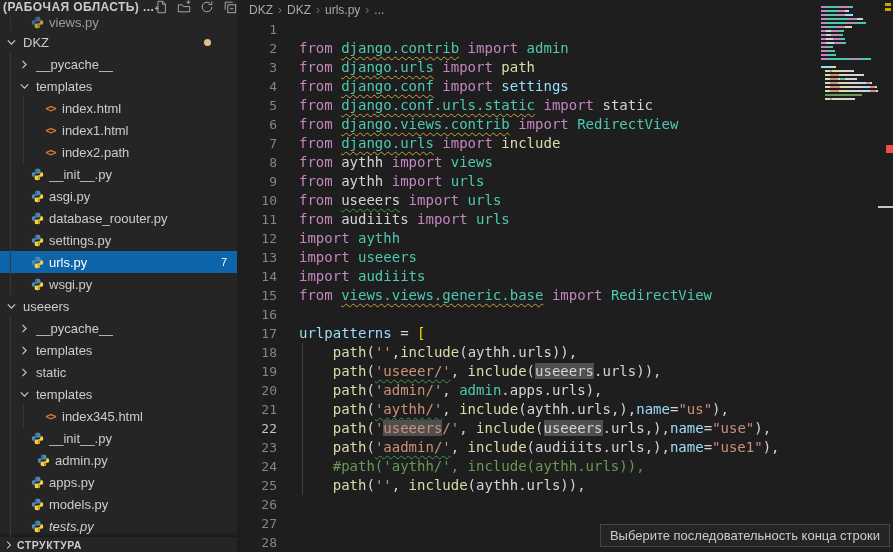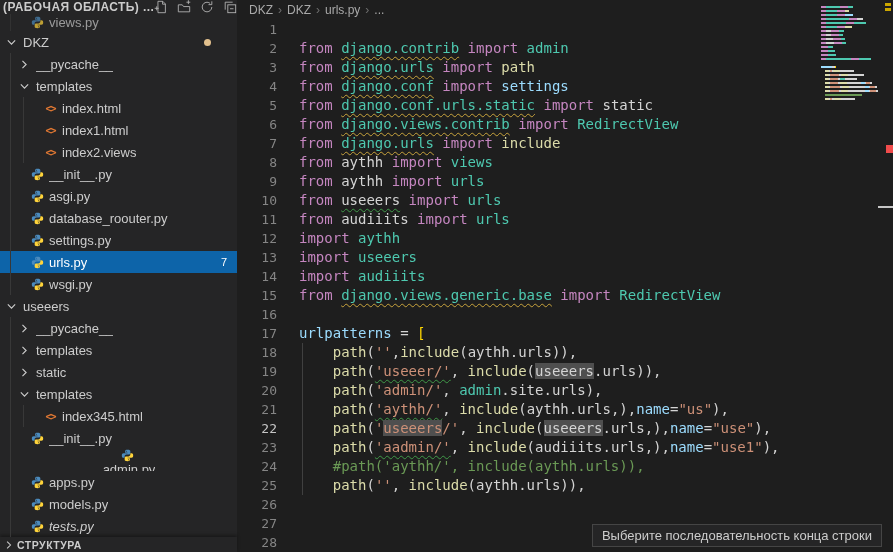--- a/index.html
+++ b/index.html
@@ -62,21 +62,21 @@
 
   
   .minimap{position:absolute;top:2px;right:10px;width:62px;cursor:pointer;}
   .mm-line{height:2px;margin-bottom:2px;display:flex;overflow:hidden;}
   .mm-seg{height:2px;flex:none;}
   .mm-topmarks{position:absolute;top:3px;right:1px;width:7px;}
   .mm-topmarks div{width:6px;height:3px;margin-bottom:2px;background:#cca700;}
   .mark-red{position:absolute;top:145px;right:0;width:7px;height:8px;background:var(--error-mark,#f14c4c);}
   .mark-white{position:absolute;top:206px;right:0;width:15px;height:2px;background:rgba(255,255,255,.75);}
 
-  .eol-tooltip{position:absolute;right:11px;bottom:5px;background:#252526;
+  .eol-tooltip{position:absolute;right:3px;bottom:5px;background:#252526;
     border:1px solid var(--tooltip-border,#454545);color:#cccccc;font-size:13px;padding:3px 9px;z-index:5;}
 </style>
 </head>
 <body>
 
 <div class="app">
 
   <aside class="sidebar">
     <div class="sidebar-header">
       <span class="sh-title">(РАБОЧАЯ ОБЛАСТЬ) ...</span>
@@ -160,21 +160,21 @@
           <span class="guide" style="left: 23px;"></span>
           <span class="spacer"></span>
           <span class="ticon html-ic">&lt;&gt;</span>
           <span class="label">index1.html</span>
         </div>
         <div class="tree-row" style="padding-left: 30px;">
           <span class="guide" style="left: 10px;"></span>
           <span class="guide" style="left: 23px;"></span>
           <span class="spacer"></span>
           <span class="ticon html-ic">&lt;&gt;</span>
-          <span class="label">index2.views</span>
+          <span class="label">index2.path</span>
         </div>
         <div class="tree-row" style="padding-left: 17px;">
           <span class="guide" style="left: 10px;"></span>
           <span class="spacer"></span>
           <span class="ticon">
             <svg width="13" height="13" viewBox="0 0 32 32">
               <path fill="#4B8BBE" d="M15.9 2c-4.6 0-5.9 1.6-5.9 4v3.2h6v1.2H6.2C3.4 10.4 2 12.3 2 15.9c0 3.7 1.4 5.7 4.2 5.7H9v-3.4c0-2.7 2.1-4.6 4.8-4.6h5.5c2.2 0 3.7-1.6 3.7-3.8V6c0-2.4-1.3-4-7.1-4zm-2.6 2.2c.7 0 1.3.6 1.3 1.4 0 .7-.6 1.3-1.3 1.3-.8 0-1.4-.6-1.4-1.3 0-.8.6-1.4 1.4-1.4z"></path>
               <path fill="#FFD43B" d="M16.1 30c4.6 0 5.9-1.6 5.9-4v-3.2h-6v-1.2h9.8c2.8 0 4.2-1.9 4.2-5.5 0-3.7-1.4-5.7-4.2-5.7H23v3.4c0 2.7-2.1 4.6-4.8 4.6h-5.5c-2.2 0-3.7 1.6-3.7 3.8V26c0 2.4 1.3 4 7.1 4zm2.6-2.2c-.7 0-1.3-.6-1.3-1.4 0-.7.6-1.3 1.3-1.3.8 0 1.4.6 1.4 1.3 0 .8-.6 1.4-1.4 1.4z"></path>
             </svg>
           </span>
@@ -291,21 +291,21 @@
           <span class="guide" style="left: 10px;"></span>
           <span class="spacer"></span>
           <span class="ticon">
             <svg width="13" height="13" viewBox="0 0 32 32">
               <path fill="#4B8BBE" d="M15.9 2c-4.6 0-5.9 1.6-5.9 4v3.2h6v1.2H6.2C3.4 10.4 2 12.3 2 15.9c0 3.7 1.4 5.7 4.2 5.7H9v-3.4c0-2.7 2.1-4.6 4.8-4.6h5.5c2.2 0 3.7-1.6 3.7-3.8V6c0-2.4-1.3-4-7.1-4zm-2.6 2.2c.7 0 1.3.6 1.3 1.4 0 .7-.6 1.3-1.3 1.3-.8 0-1.4-.6-1.4-1.3 0-.8.6-1.4 1.4-1.4z"></path>
               <path fill="#FFD43B" d="M16.1 30c4.6 0 5.9-1.6 5.9-4v-3.2h-6v-1.2h9.8c2.8 0 4.2-1.9 4.2-5.5 0-3.7-1.4-5.7-4.2-5.7H23v3.4c0 2.7-2.1 4.6-4.8 4.6h-5.5c-2.2 0-3.7 1.6-3.7 3.8V26c0 2.4 1.3 4 7.1 4zm2.6-2.2c-.7 0-1.3-.6-1.3-1.4 0-.7.6-1.3 1.3-1.3.8 0 1.4.6 1.4 1.3 0 .8-.6 1.4-1.4 1.4z"></path>
             </svg>
           </span>
           <span class="label">__init__.py</span>
         </div>
-        <div class="tree-row" style="padding-left: 17px; flex-direction: column;">
+        <div class="tree-row" style="padding-left: 23px;">
           <span class="guide" style="left: 10px;"></span>
           <span class="spacer"></span>
           <span class="ticon">
             <svg width="13" height="13" viewBox="0 0 32 32">
               <path fill="#4B8BBE" d="M15.9 2c-4.6 0-5.9 1.6-5.9 4v3.2h6v1.2H6.2C3.4 10.4 2 12.3 2 15.9c0 3.7 1.4 5.7 4.2 5.7H9v-3.4c0-2.7 2.1-4.6 4.8-4.6h5.5c2.2 0 3.7-1.6 3.7-3.8V6c0-2.4-1.3-4-7.1-4zm-2.6 2.2c.7 0 1.3.6 1.3 1.4 0 .7-.6 1.3-1.3 1.3-.8 0-1.4-.6-1.4-1.3 0-.8.6-1.4 1.4-1.4z"></path>
               <path fill="#FFD43B" d="M16.1 30c4.6 0 5.9-1.6 5.9-4v-3.2h-6v-1.2h9.8c2.8 0 4.2-1.9 4.2-5.5 0-3.7-1.4-5.7-4.2-5.7H23v3.4c0 2.7-2.1 4.6-4.8 4.6h-5.5c-2.2 0-3.7 1.6-3.7 3.8V26c0 2.4 1.3 4 7.1 4zm2.6-2.2c-.7 0-1.3-.6-1.3-1.4 0-.7.6-1.3 1.3-1.3.8 0 1.4.6 1.4 1.3 0 .8-.6 1.4-1.4 1.4z"></path>
             </svg>
           </span>
           <span class="label">admin.py</span>
         </div>
@@ -372,26 +372,26 @@
         <div class="code-line"><span class="gutter">5</span><span class="line-content"><span class="tok kw">from </span><span class="tok mod sq">django.conf.urls.static</span><span class="tok kw"> import </span><span class="tok def">static</span></span></div>
         <div class="code-line"><span class="gutter">6</span><span class="line-content"><span class="tok kw">from </span><span class="tok mod sq">django.views.contrib</span><span class="tok kw"> import </span><span class="tok mod">RedirectView</span></span></div>
         <div class="code-line"><span class="gutter">7</span><span class="line-content"><span class="tok kw">from </span><span class="tok mod sq">django.urls</span><span class="tok kw"> import </span><span class="tok fn">include</span></span></div>
         <div class="code-line"><span class="gutter">8</span><span class="line-content"><span class="tok kw">from </span><span class="tok def">aythh</span><span class="tok kw"> import </span><span class="tok mod">views</span></span></div>
         <div class="code-line"><span class="gutter">9</span><span class="line-content"><span class="tok kw">from </span><span class="tok def">aythh</span><span class="tok kw"> import </span><span class="tok mod">urls</span></span></div>
         <div class="code-line"><span class="gutter">10</span><span class="line-content"><span class="tok kw">from </span><span class="tok def sqg">useeers</span><span class="tok kw"> import </span><span class="tok mod">urls</span></span></div>
         <div class="code-line"><span class="gutter">11</span><span class="line-content"><span class="tok kw">from </span><span class="tok def">audiiits</span><span class="tok kw"> import </span><span class="tok mod">urls</span></span></div>
         <div class="code-line"><span class="gutter">12</span><span class="line-content"><span class="tok kw">import </span><span class="tok mod">aythh</span></span></div>
         <div class="code-line"><span class="gutter">13</span><span class="line-content"><span class="tok kw">import </span><span class="tok mod">useeers</span></span></div>
         <div class="code-line"><span class="gutter">14</span><span class="line-content"><span class="tok kw">import </span><span class="tok mod">audiiits</span></span></div>
-        <div class="code-line"><span class="gutter">15</span><span class="line-content"><span class="tok kw">from </span><span class="tok mod sq">django.views.generic.base</span><span class="tok kw"> import </span><span class="tok mod">RedirectView</span></span></div>
+        <div class="code-line"><span class="gutter">15</span><span class="line-content"><span class="tok kw">from </span><span class="tok mod sq">views.views.generic.base</span><span class="tok kw"> import </span><span class="tok mod">RedirectView</span></span></div>
         <div class="code-line"><span class="gutter">16</span><span class="line-content"></span></div>
         <div class="code-line"><span class="gutter">17</span><span class="line-content"><span class="tok var">urlpatterns</span><span class="tok def"> = </span><span class="tok brk">[</span></span></div>
         <div class="code-line"><span class="gutter">18</span><span class="line-content"><span class="tok def">    </span><span class="tok fn">path</span><span class="tok def">(</span><span class="tok str">''</span><span class="tok def">,</span><span class="tok fn">include</span><span class="tok def">(</span><span class="tok def">aythh.urls</span><span class="tok def">)),</span></span></div>
         <div class="code-line"><span class="gutter">19</span><span class="line-content"><span class="tok def">    </span><span class="tok fn">path</span><span class="tok def">(</span><span class="tok str sqg">'useeer/'</span><span class="tok def">, </span><span class="tok fn">include</span><span class="tok def">(</span><span class="tok def hl">useeers</span><span class="tok def">.urls</span><span class="tok def">)),</span></span></div>
-        <div class="code-line"><span class="gutter">20</span><span class="line-content"><span class="tok def">    </span><span class="tok fn">path</span><span class="tok def">(</span><span class="tok str">'admin/'</span><span class="tok def">, </span><span class="tok mod">admin</span><span class="tok def">.site.urls</span><span class="tok def">),</span></span></div>
+        <div class="code-line"><span class="gutter">20</span><span class="line-content"><span class="tok def">    </span><span class="tok fn">path</span><span class="tok def">(</span><span class="tok str">'admin/'</span><span class="tok def">, </span><span class="tok mod">admin</span><span class="tok def">.apps.urls</span><span class="tok def">),</span></span></div>
         <div class="code-line"><span class="gutter">21</span><span class="line-content"><span class="tok def">    </span><span class="tok fn">path</span><span class="tok def">(</span><span class="tok str sqg">'aythh/'</span><span class="tok def">, </span><span class="tok fn">include</span><span class="tok def">(</span><span class="tok def">aythh.urls</span><span class="tok def">,),</span><span class="tok param">name</span><span class="tok def">=</span><span class="tok str">"us"</span><span class="tok def">),</span></span></div>
         <div class="code-line active"><span class="gutter">22</span><span class="line-content"><span class="tok def">    </span><span class="tok fn">path</span><span class="tok def">(</span><span class="tok str">'</span><span class="tok str hl">useeers</span><span class="tok str">/'</span><span class="tok def">, </span><span class="tok fn">include</span><span class="tok def">(</span><span class="tok def hl">useeers</span><span class="tok def">.urls</span><span class="tok def">,),</span><span class="tok param">name</span><span class="tok def">=</span><span class="tok str">"use"</span><span class="tok def">),</span></span></div>
         <div class="code-line"><span class="gutter">23</span><span class="line-content"><span class="tok def">    </span><span class="tok fn">path</span><span class="tok def">(</span><span class="tok str sqg">'aadmin/'</span><span class="tok def">, </span><span class="tok fn">include</span><span class="tok def">(</span><span class="tok def">audiiits.urls</span><span class="tok def">,),</span><span class="tok param">name</span><span class="tok def">=</span><span class="tok str">"use1"</span><span class="tok def">),</span></span></div>
         <div class="code-line"><span class="gutter">24</span><span class="line-content"><span class="tok def">    </span><span class="tok com">#path('aythh/', include(aythh.urls)),</span></span></div>
         <div class="code-line"><span class="gutter">25</span><span class="line-content"><span class="tok def">    </span><span class="tok fn">path</span><span class="tok def">(</span><span class="tok str">''</span><span class="tok def">, </span><span class="tok fn">include</span><span class="tok def">(</span><span class="tok def">aythh.urls</span><span class="tok def">)),</span></span></div>
         <div class="code-line"><span class="gutter">26</span><span class="line-content"></span></div>
         <div class="code-line"><span class="gutter">27</span><span class="line-content"></span></div>
         <div class="code-line"><span class="gutter">28</span><span class="line-content"></span></div>
       </div>
     <div class="minimap" id="minimap">

